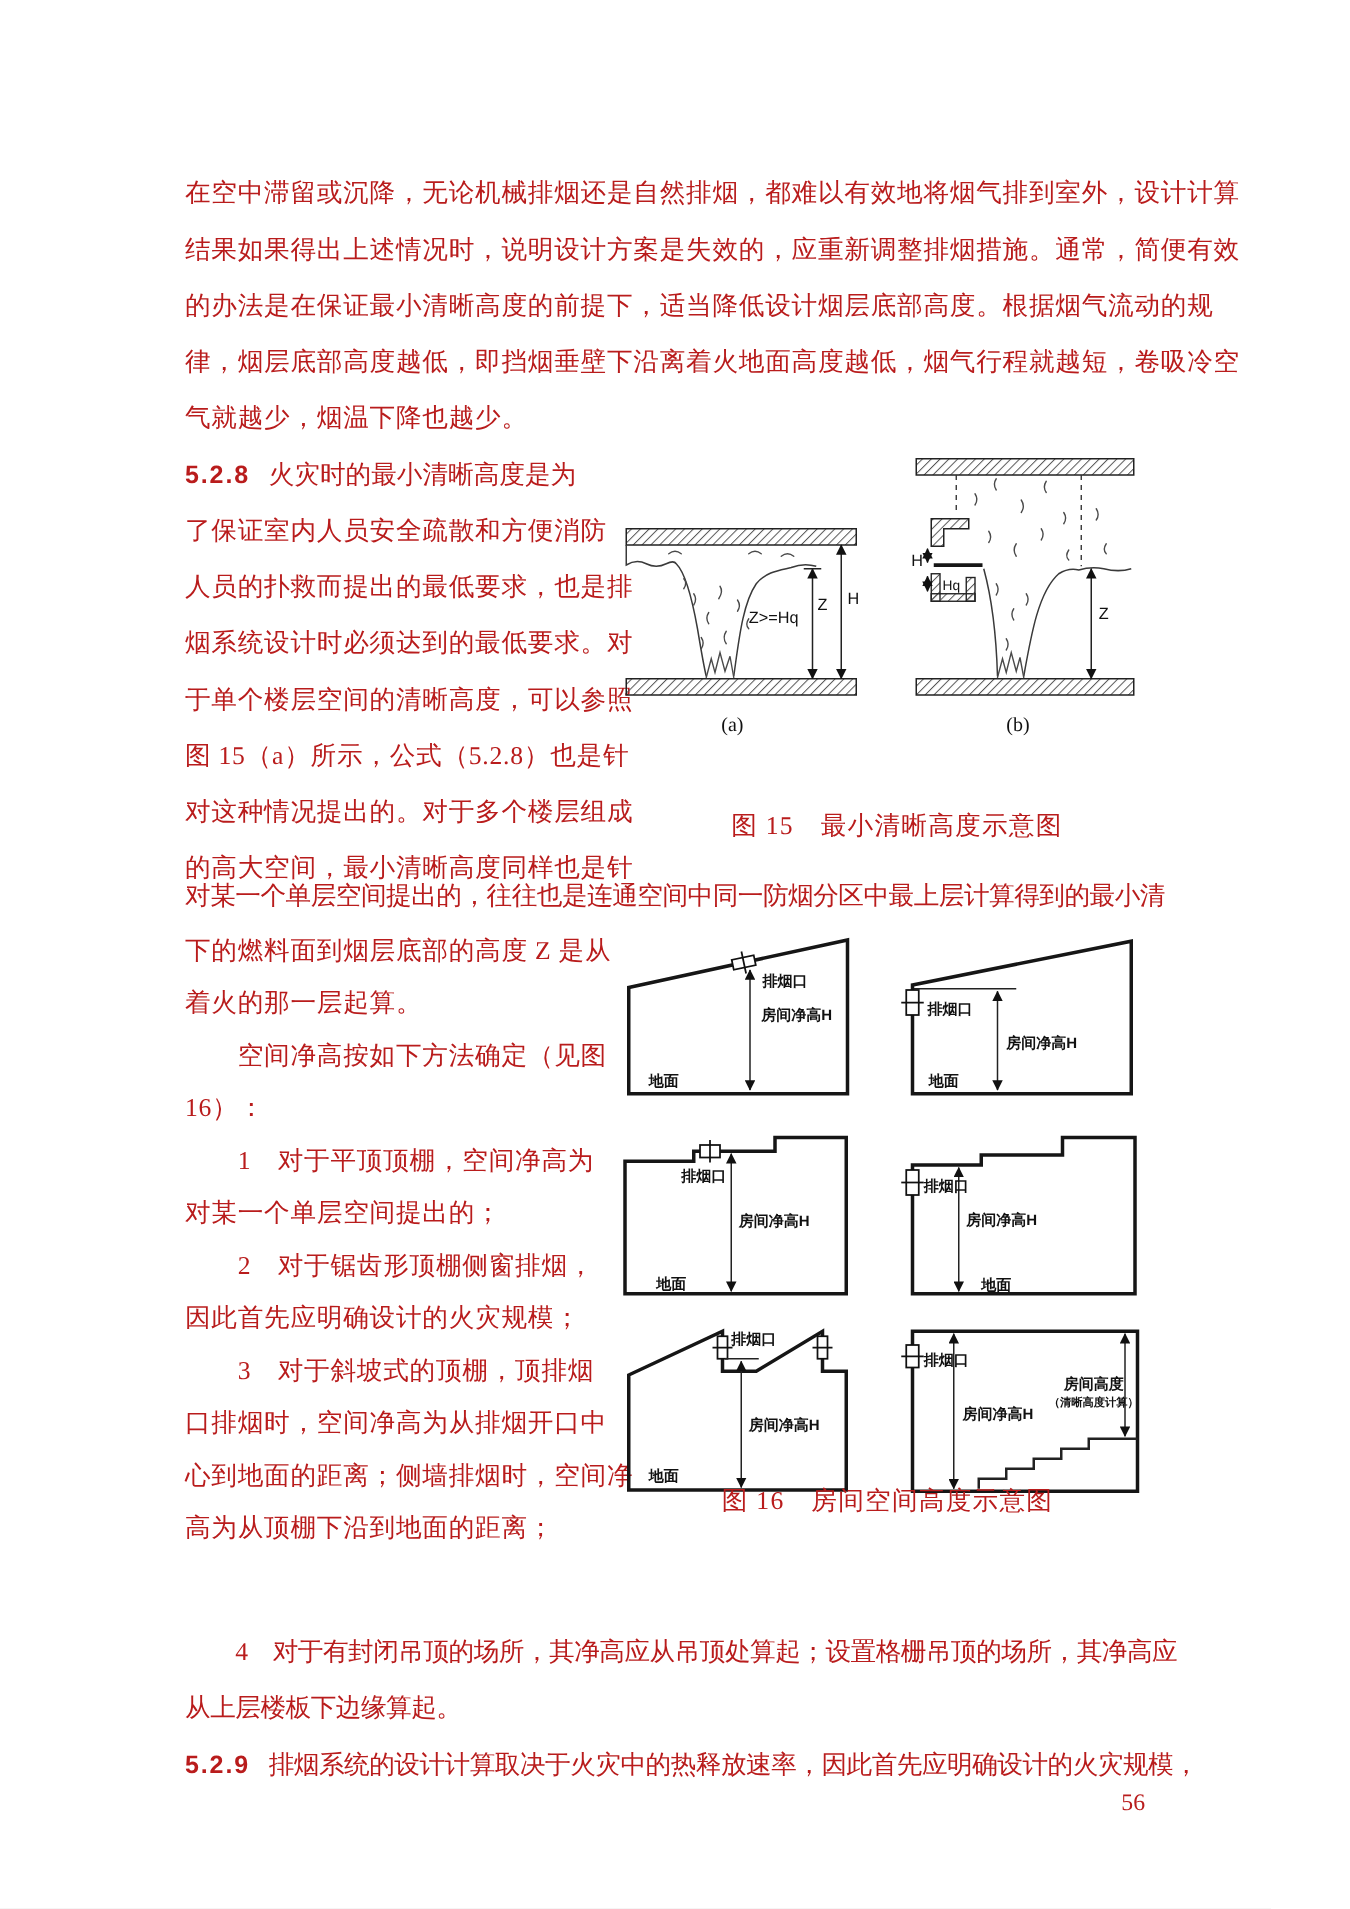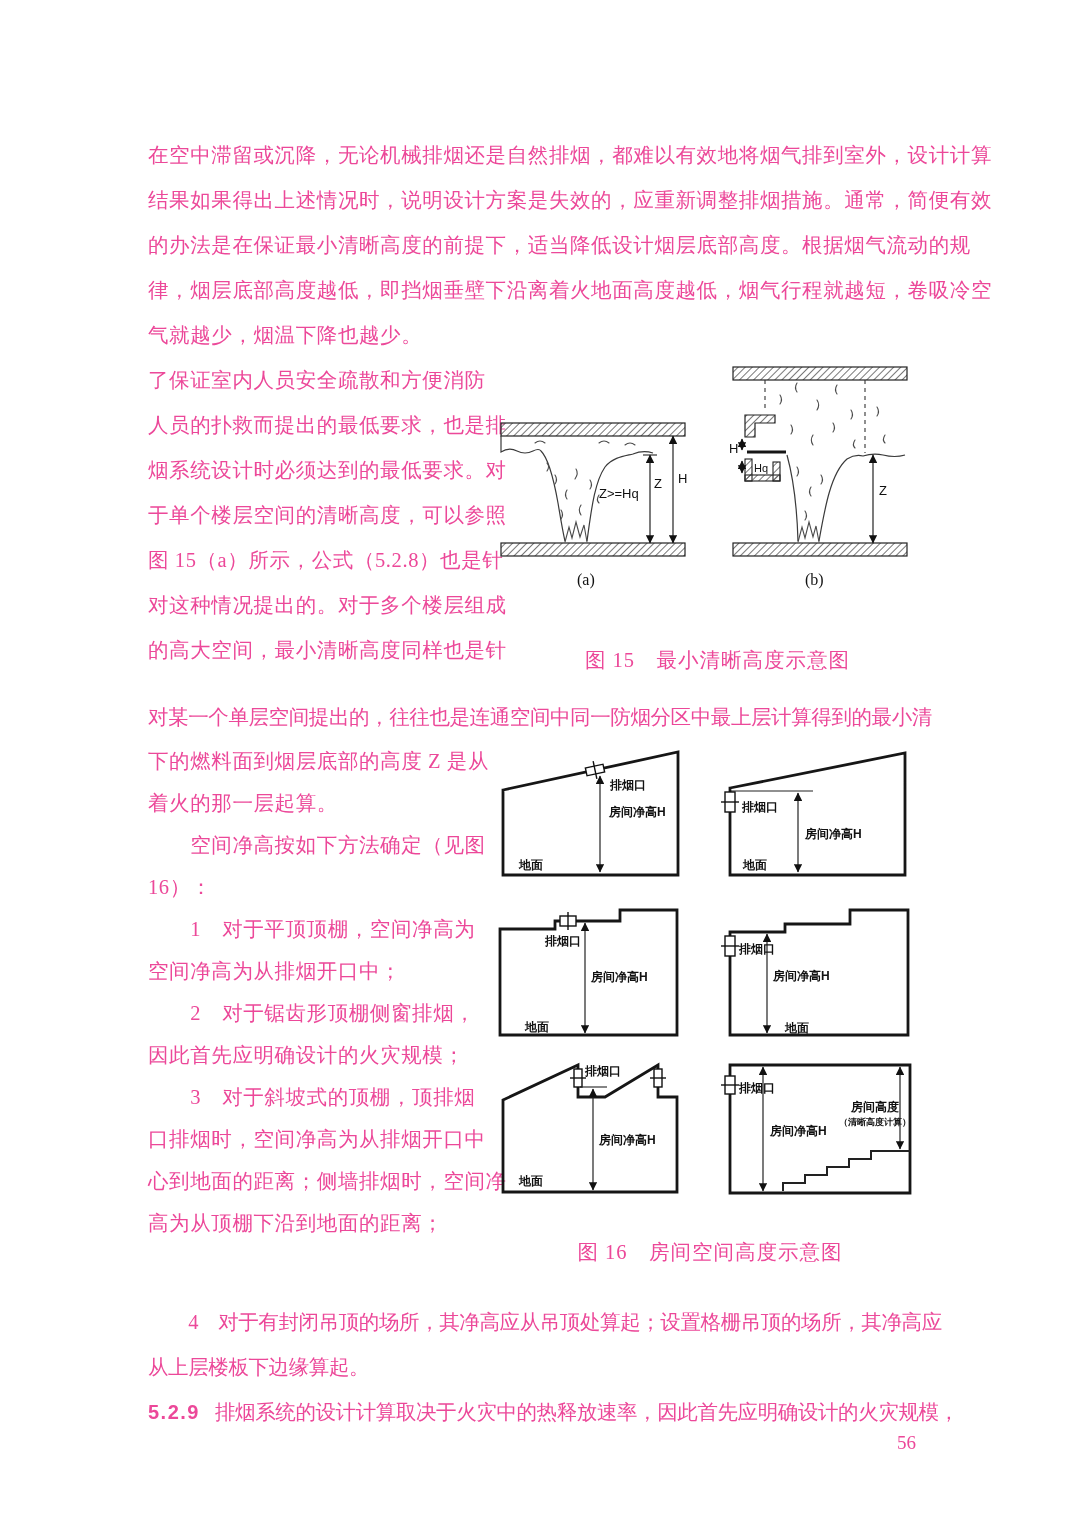--- a/index.html
+++ b/index.html
@@ -1,19 +1,19 @@
 <!DOCTYPE html>
 <html><head>
 <meta charset="utf-8">
 <style>
   html,body{margin:0;padding:0;background:#e8e8e8;}
   .page{
     position:relative;width:1080px;height:1527px;background:#ffffff;
     margin:0 auto;overflow:hidden;
-    font-family:"Liberation Serif","DejaVu Serif",serif;color:#ec4899;
+    font-family:"Liberation Serif","DejaVu Serif",serif;color:#b91c1c;
   }
   .blk{position:absolute;}
   .tline{height:45px;line-height:45px;font-size:20.5px;letter-spacing:0.6px;white-space:nowrap;}
   .col2 .tline{height:42px;line-height:42px;}
   .tight .tline{letter-spacing:-0.4px;}
   .secline{height:45px;line-height:45px;font-size:20.5px;white-space:nowrap;}
   .secnum{font-family:"Liberation Sans","DejaVu Sans",sans-serif;font-weight:bold;letter-spacing:1.5px;margin-right:15px;font-size:20px;}
   .caption{position:absolute;text-align:center;font-size:20.5px;letter-spacing:1px;margin-top:32px;}
   .pagenum{position:absolute;font-size:19px;}
   svg{display:block;}
@@ -37,20 +37,23 @@
 
   <div class="blk" style="left:148px;top:133px;width:800px;">
       <div class="tline">在空中滞留或沉降，无论机械排烟还是自然排烟，都难以有效地将烟气排到室外，设计计算</div>
       <div class="tline">结果如果得出上述情况时，说明设计方案是失效的，应重新调整排烟措施。通常，简便有效</div>
       <div class="tline">的办法是在保证最小清晰高度的前提下，适当降低设计烟层底部高度。根据烟气流动的规</div>
       <div class="tline">律，烟层底部高度越低，即挡烟垂壁下沿离着火地面高度越低，烟气行程就越短，卷吸冷空</div>
       <div class="tline">气就越少，烟温下降也越少。</div>
     </div>
 
   <div class="blk" style="left:148px;top:358px;width:350px;">
+    <div class="secline">
+      <span class="secnum">5.2.8</span><span>火灾时的最小清晰高度是为</span>
+    </div>
     <div>
         <div class="tline">了保证室内人员安全疏散和方便消防</div>
         <div class="tline">人员的扑救而提出的最低要求，也是排</div>
         <div class="tline">烟系统设计时必须达到的最低要求。对</div>
         <div class="tline">于单个楼层空间的清晰高度，可以参照</div>
         <div class="tline">图 15（a）所示，公式（5.2.8）也是针</div>
         <div class="tline">对这种情况提出的。对于多个楼层组成</div>
         <div class="tline">的高大空间，最小清晰高度同样也是针</div>
       </div>
   </div>
@@ -139,21 +142,21 @@
   <div class="blk tight" style="left:148px;top:695px;width:800px;">
     <div class="tline">对某一个单层空间提出的，往往也是连通空间中同一防烟分区中最上层计算得到的最小清</div>
   </div>
 
   <div class="blk col2" style="left:148px;top:740px;width:350px;">
       <div class="tline">下的燃料面到烟层底部的高度 Z 是从</div>
       <div class="tline">着火的那一层起算。</div>
       <div class="tline">　　空间净高按如下方法确定（见图</div>
       <div class="tline">16）：</div>
       <div class="tline">　　1　对于平顶顶棚，空间净高为</div>
-      <div class="tline">空间净高为从排烟开口中；</div>
+      <div class="tline">对某一个单层空间提出的；</div>
       <div class="tline">　　2　对于锯齿形顶棚侧窗排烟，</div>
       <div class="tline">因此首先应明确设计的火灾规模；</div>
       <div class="tline">　　3　对于斜坡式的顶棚，顶排烟</div>
       <div class="tline">口排烟时，空间净高为从排烟开口中</div>
       <div class="tline">心到地面的距离；侧墙排烟时，空间净</div>
       <div class="tline">高为从顶棚下沿到地面的距离；</div>
     </div>
 
   <svg class="blk" style="left:495px;top:745px;" width="450" height="460" viewBox="0 0 450 460">
     <defs>
@@ -236,21 +239,21 @@
       </g>
       <path class="thin" style="stroke-width:2" d="M288,446 V438 H310 V430 H332 V422 H354 V414 H376 V406 H415"></path>
       <line class="dim" x1="268" y1="322" x2="268" y2="446" marker-start="url(#ah16)" marker-end="url(#ah16)"></line>
       <line class="dim" x1="405" y1="322" x2="405" y2="404" marker-start="url(#ah16)" marker-end="url(#ah16)"></line>
       <text class="diaglabel" x="244" y="347">排烟口</text>
       <text class="diaglabel" x="275" y="390">房间净高H</text>
       <text class="diaglabel" x="356" y="366">房间高度</text>
       <text class="diaglabel-sm" x="344" y="380">（清晰高度计算）</text>
     </g>
   </svg>
-  <div class="caption" style="left:495px;top:1206px;width:430px;font-family:Liberation Serif, serif;">图 16　房间空间高度示意图</div>
+  <div class="caption" style="left:495px;top:1154px;width:430px;font-family:Liberation Serif, serif;">图 16　房间空间高度示意图</div>
 
   <div class="blk tight" style="left:148px;top:1300px;width:800px;">
       <div class="tline">　　4　对于有封闭吊顶的场所，其净高应从吊顶处算起；设置格栅吊顶的场所，其净高应</div>
       <div class="tline">从上层楼板下边缘算起。</div>
     </div>
 
   <div class="blk tight" style="left:148px;top:1390px;width:800px;">
     <div class="secline" style="letter-spacing:-0.4px;">
       <span class="secnum">5.2.9</span><span>排烟系统的设计计算取决于火灾中的热释放速率，因此首先应明确设计的火灾规模，</span>
     </div>

